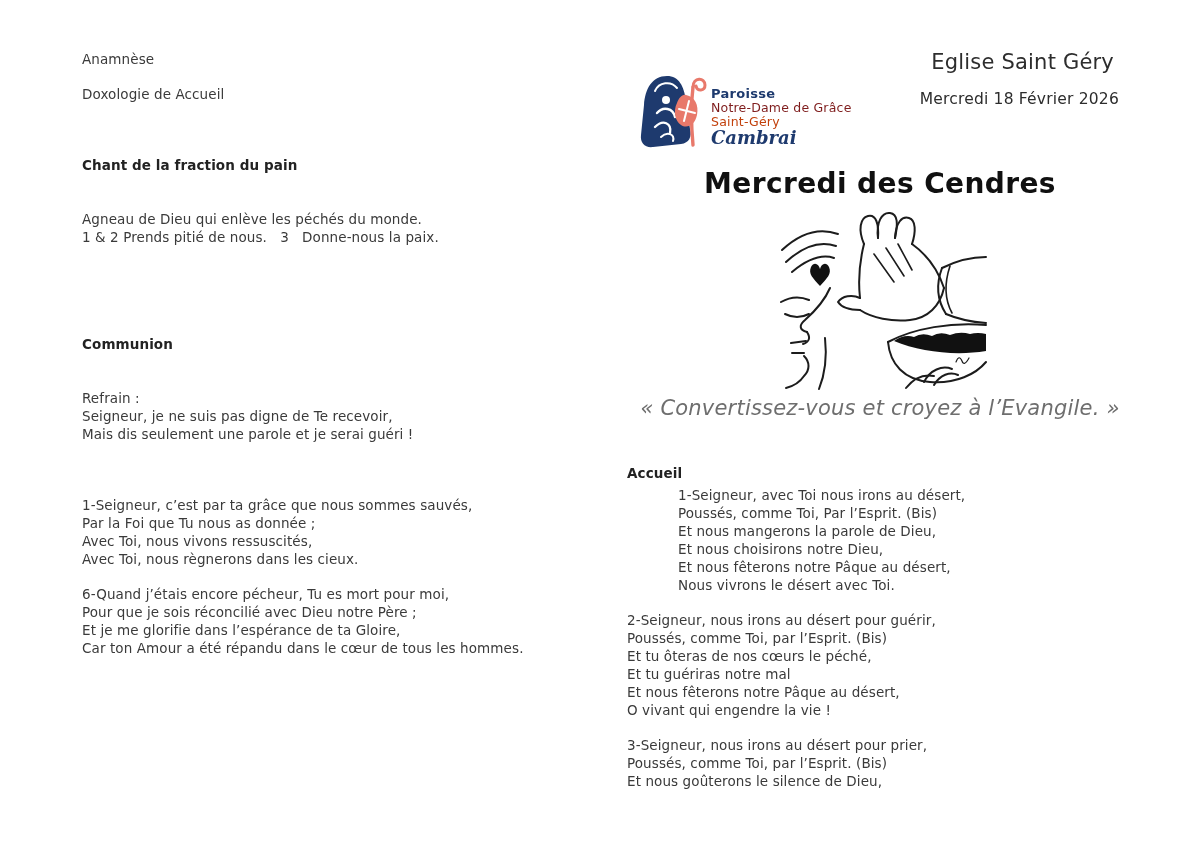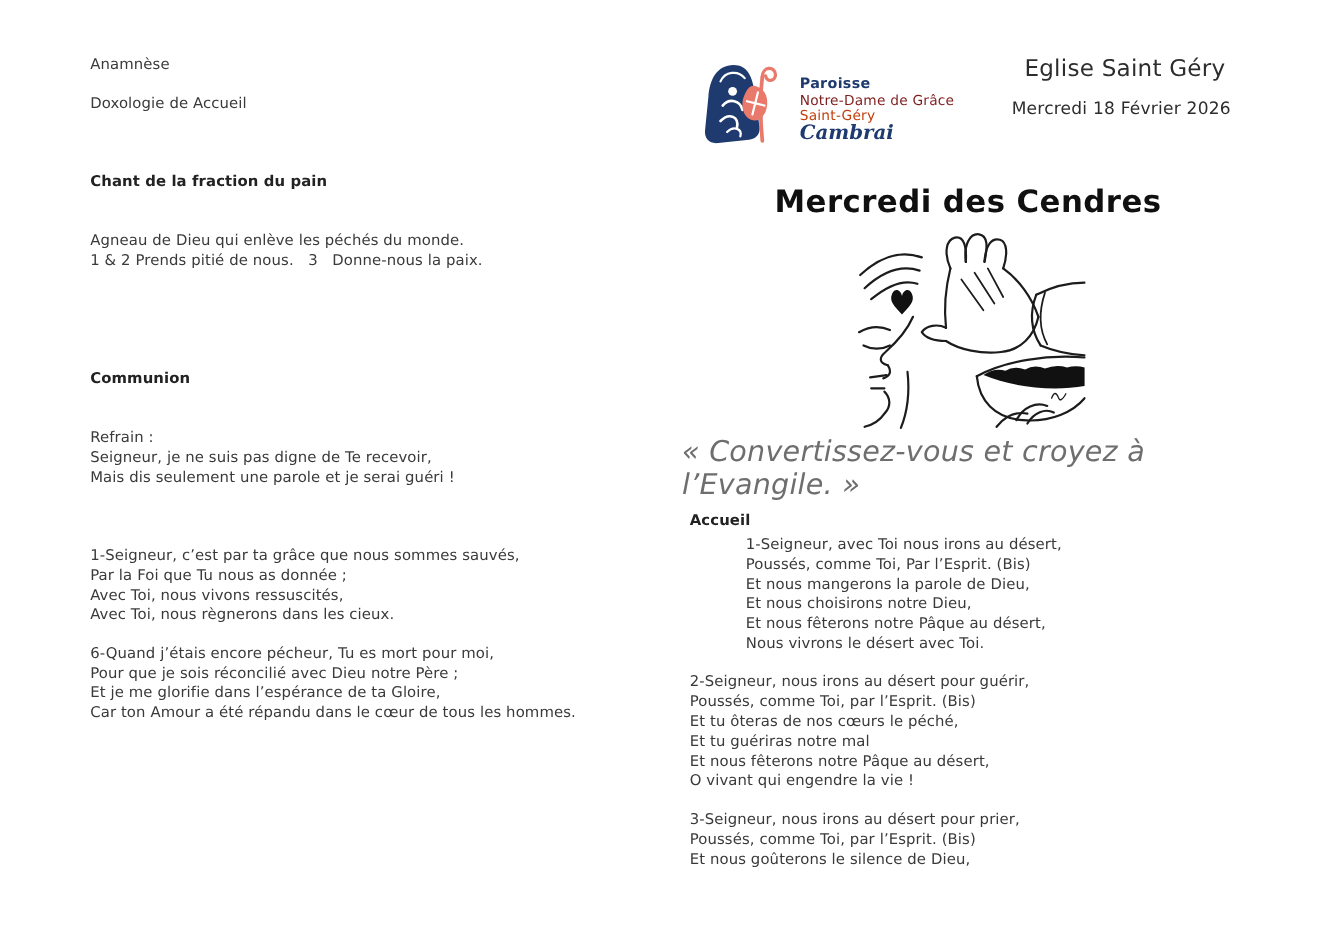--- a/index.html
+++ b/index.html
@@ -21,22 +21,22 @@
   .para { margin-bottom: 17px; white-space: pre-wrap; }
   .sec-title { font-weight: bold; color: #222; }
 
   
   .right-page {
     position: absolute;
     left: 620px; top: 0; width: 520px; height: 848px;
   }
 
   .logo {
-    position: absolute; left: 17px; top: 56px;
-    display: flex; align-items: flex-start; gap: 16px;
+    position: absolute; left: 17px; top: 73px;
+    display: flex; align-items: flex-start;
   }
   .logo-mark { width: 70px; height: 78px; flex: 0 0 auto; }
   .logo-text { margin-left: 4px; margin-top: 14px; line-height: 14px; }
   .logo-line1 { font-size: 13px; font-weight: bold; letter-spacing: 0.3px; }
   .logo-line2, .logo-line3 { font-size: 12.5px; letter-spacing: 0.2px; }
   .logo-line4 {
     font-size: 18px; font-weight: bold; font-style: italic;
     font-family: "DejaVu Serif", serif;
     line-height: 18px;
   }
@@ -57,22 +57,22 @@
     letter-spacing: 0.4px;
   }
 
   .illustration {
     position: absolute; left: 160px; top: 210px;
     width: 207px; height: 182px;
   }
 
   .gospel-quote {
     position: absolute; left: 0; top: 396px; width: 520px;
-    text-align: left;
-    font-size: 26px; font-style: italic; color: #6e6e6e;
+    text-align: center;
+    font-size: 21px; font-style: italic; color: #6e6e6e;
     letter-spacing: 0.2px;
   }
 
   .accueil {
     position: absolute; left: 7px; top: 464px; width: 513px;
     font-size: 13.5px; line-height: 18px; letter-spacing: 0.1px;
   }
   .accueil .sec-title { margin-bottom: 4px; }
   .verse { white-space: pre-wrap; margin-bottom: 17px; }
   .verse.indented { padding-left: 51px; }

